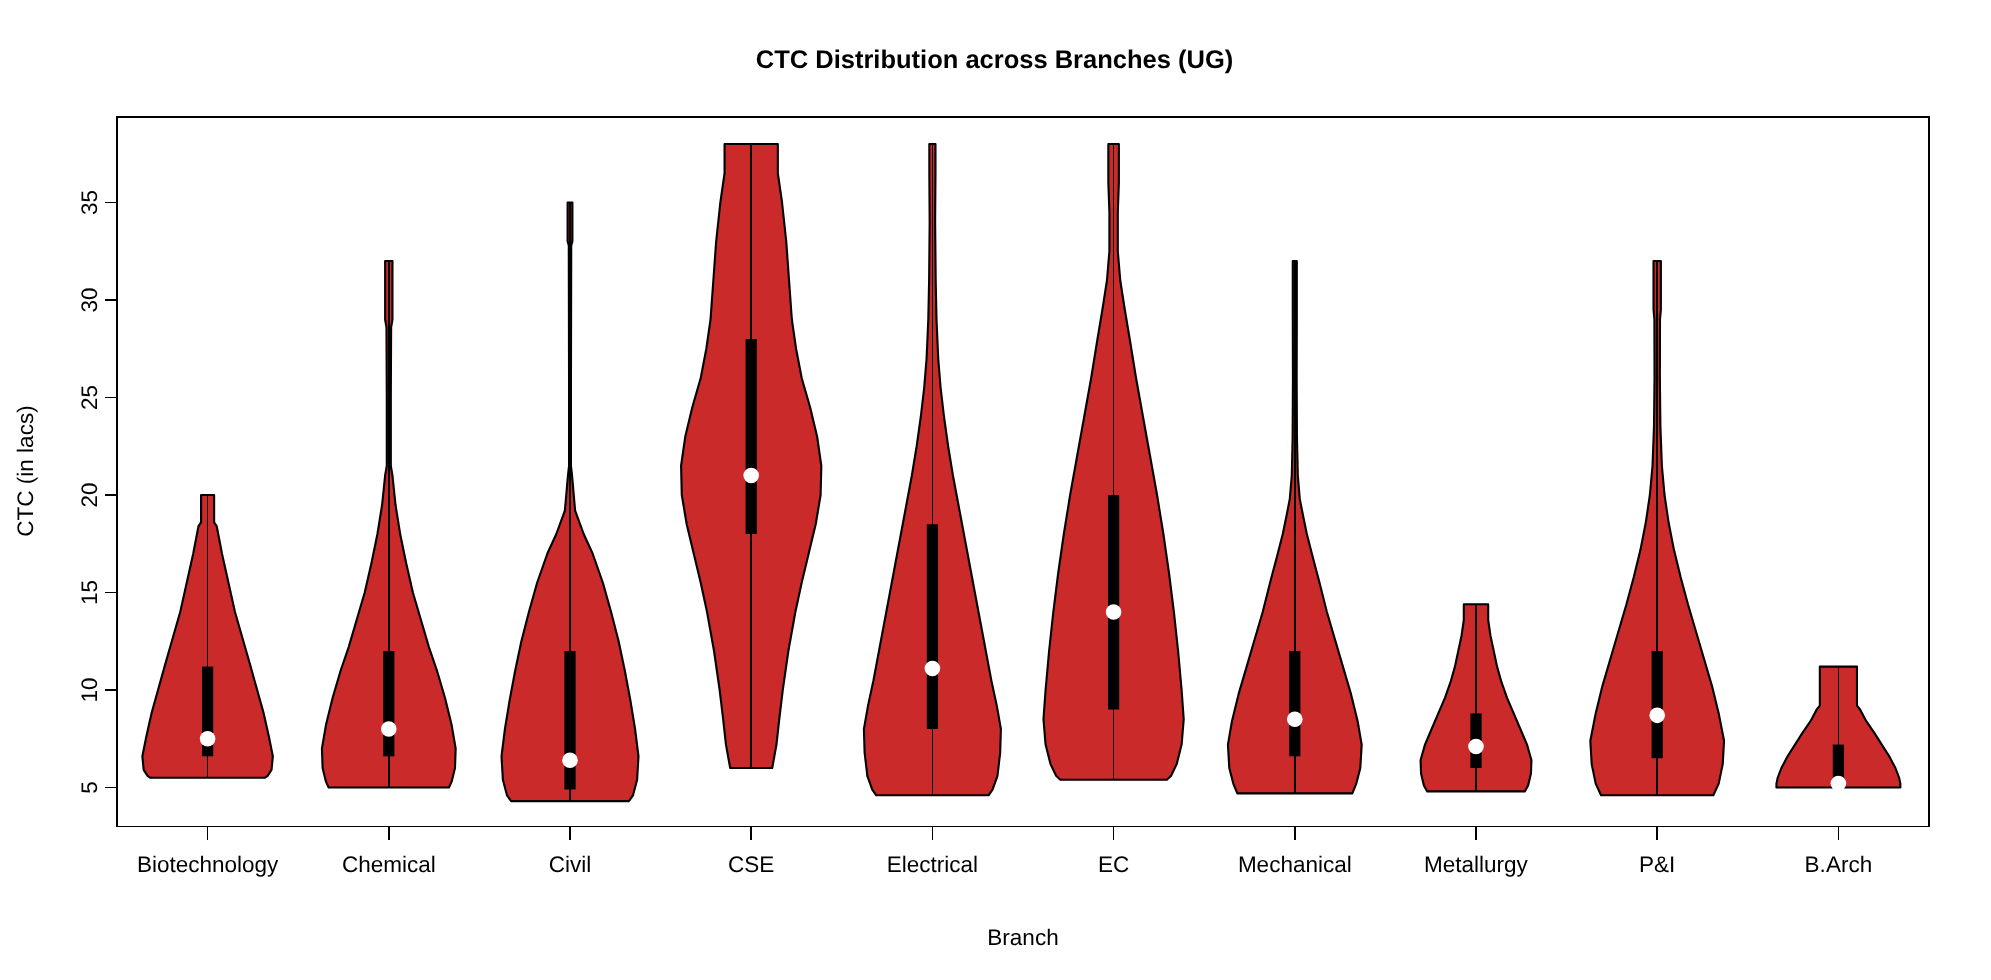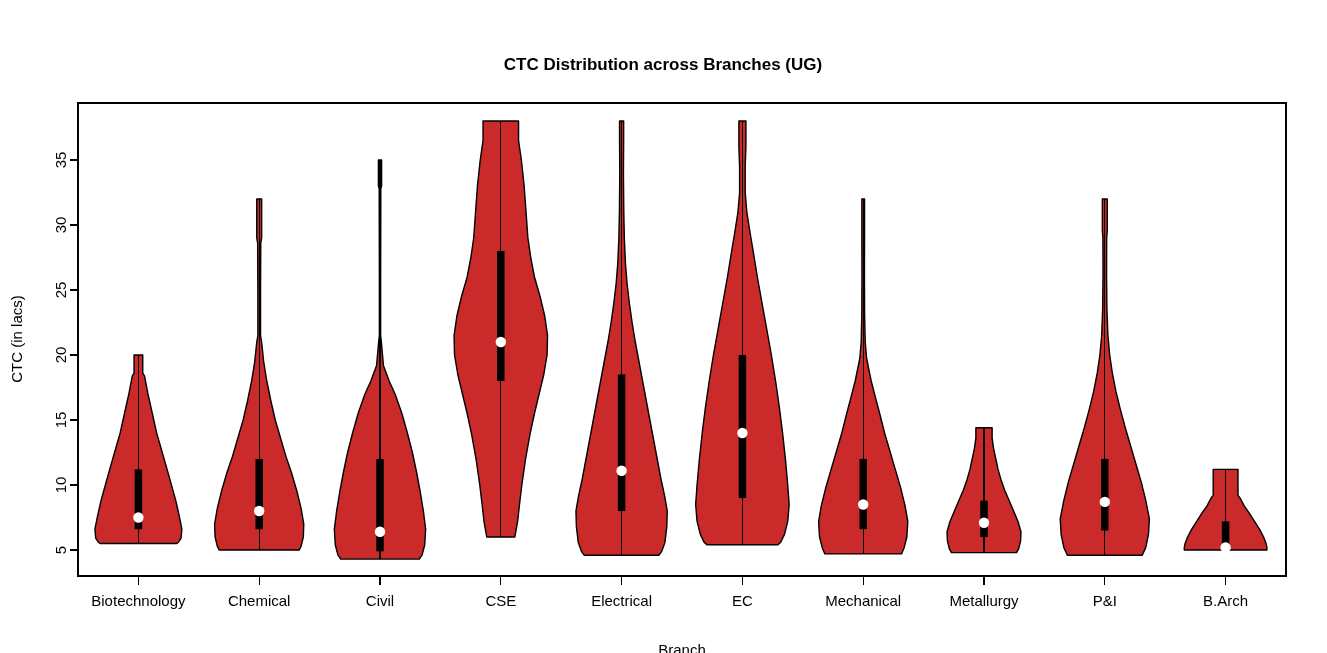--- a/index.html
+++ b/index.html
@@ -1,21 +1,21 @@
 <!DOCTYPE html>
 <html><head>
 <meta charset="utf-8">
 <style>
   html,body{margin:0;padding:0;}
   body{
     width:1327px;height:653px;background:#ffffff;
     font-family:"Liberation Sans", sans-serif;
     overflow:hidden;position:relative;
   }
-  #plot-root{position:absolute;inset:0;margin-top:25px;}
+  #plot-root{position:absolute;inset:0;}
   svg{display:block;}
   .axis-line{stroke:#000;stroke-width:1.1;fill:none;shape-rendering:crispEdges;}
   .frame{stroke:#000;stroke-width:1.2;fill:none;shape-rendering:crispEdges;}
   .tick{stroke:#000;stroke-width:1.1;shape-rendering:crispEdges;}
   .tick-label{font-family:"Liberation Sans",sans-serif;font-size:15px;fill:#000;}
   .axis-title{font-family:"Liberation Sans",sans-serif;font-size:15px;fill:#000;}
   .plot-title{font-family:"Liberation Sans",sans-serif;font-size:17px;font-weight:bold;fill:#000;}
   .violin-body{stroke:#000;stroke-width:1.4;stroke-linejoin:round;}
   .whisker{stroke:#000;stroke-width:1.1;shape-rendering:crispEdges;}
   .iqr-box{fill:#000;stroke:none;}

